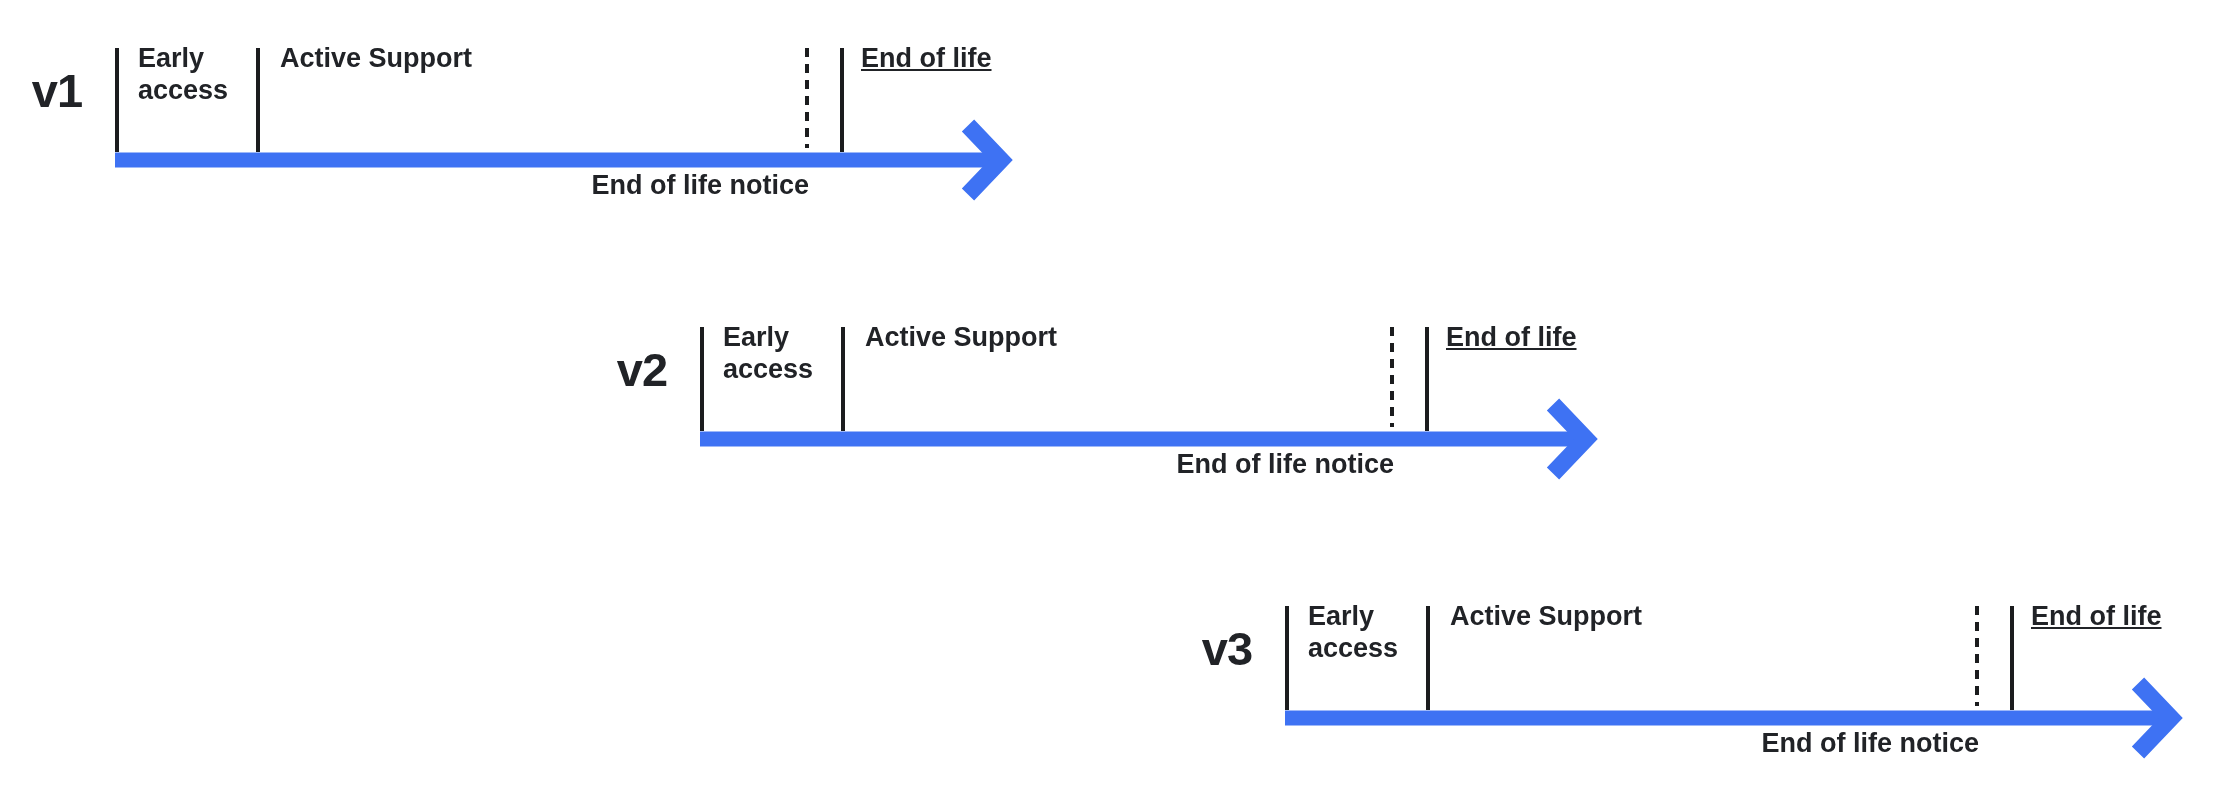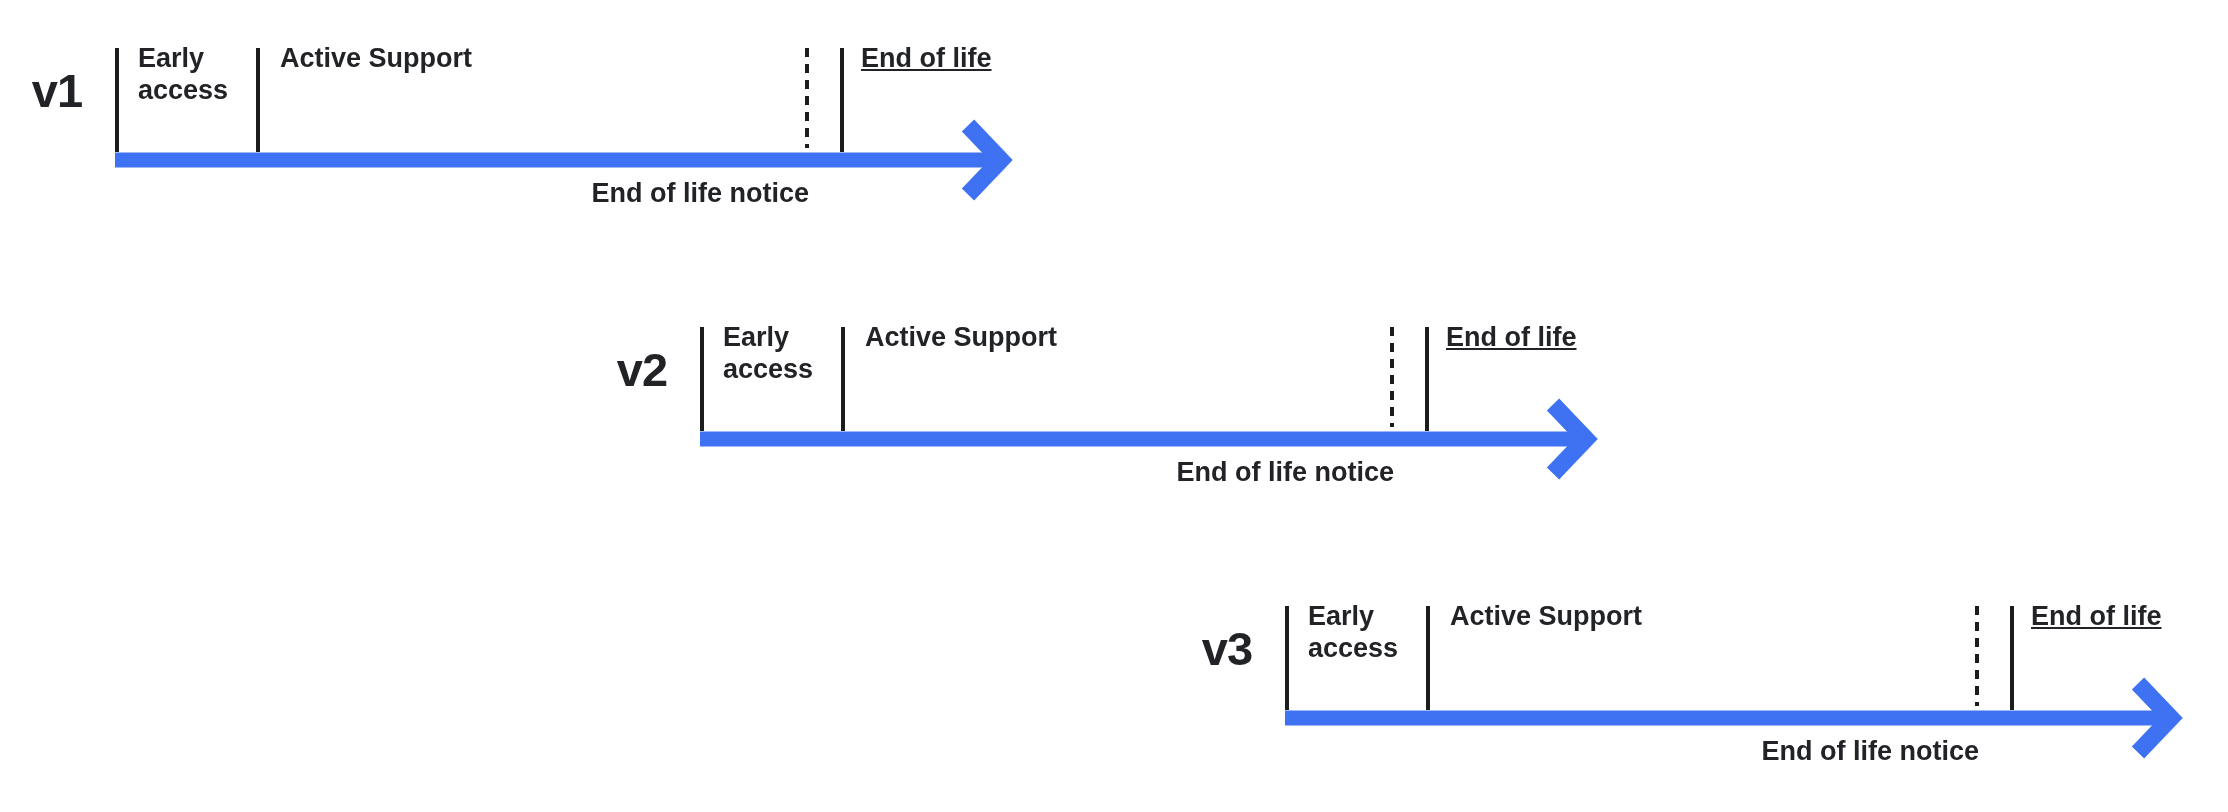--- a/index.html
+++ b/index.html
@@ -85,21 +85,21 @@
     fill: none;
     stroke: var(--arrow-blue, #3e72f3);
     stroke-width: 17;
     stroke-linejoin: miter;
     stroke-linecap: butt;
   }
 
   .notice-label {
     position: absolute;
     left: 409px;
-    top: 178px;
+    top: 170px;
     width: 400px;
     text-align: right;
     font-size: 27px;
     font-weight: 700;
     line-height: 30px;
     white-space: nowrap;
     color: var(--text-dark, #212327);
   }
 </style>
 </head>

